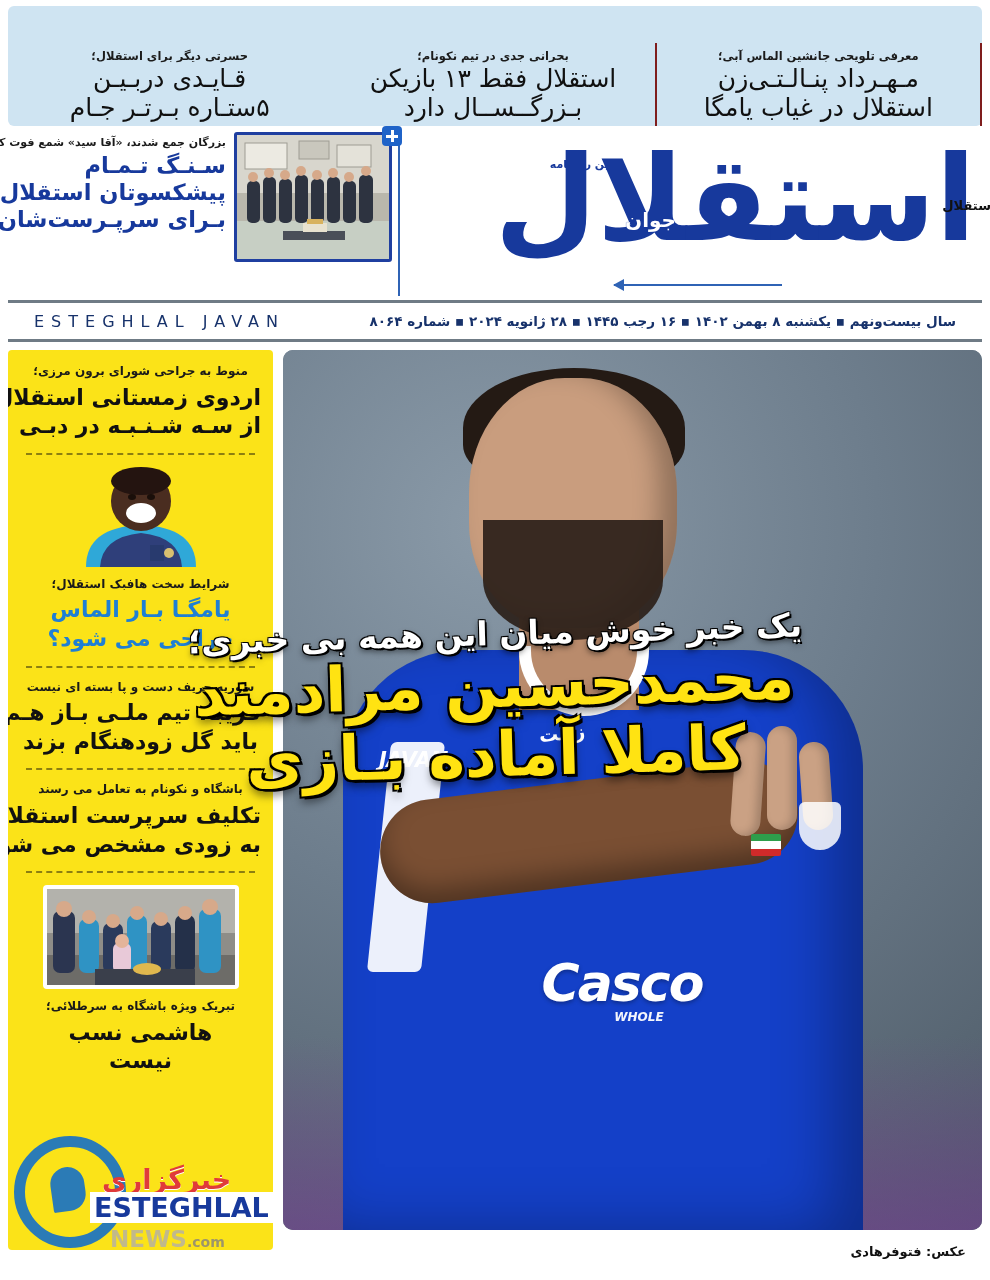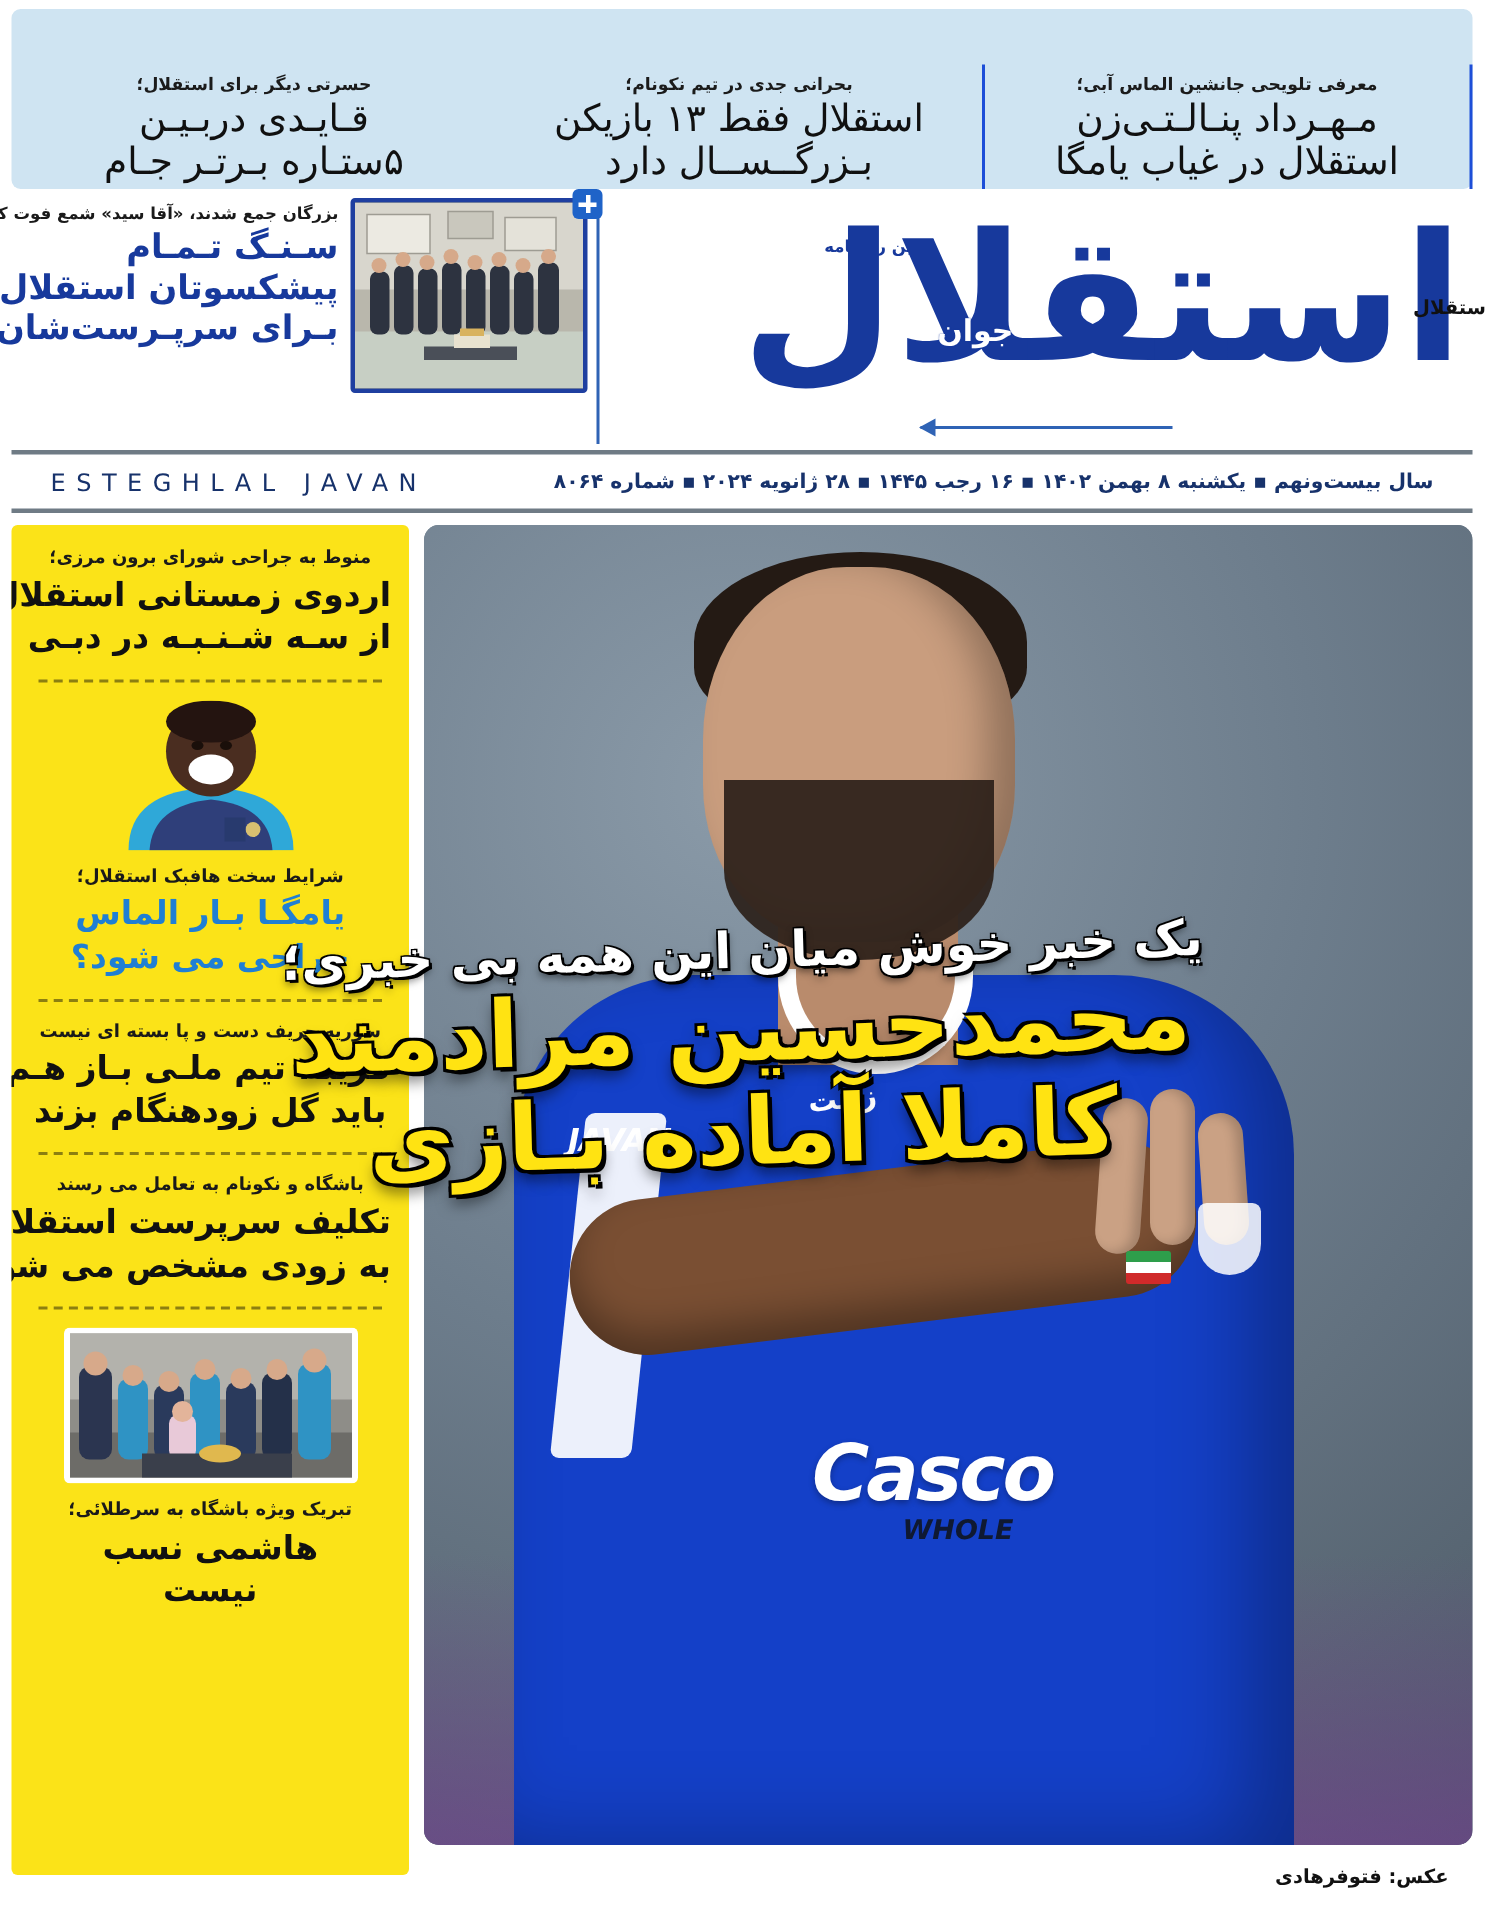--- a/index.html
+++ b/index.html
@@ -12,21 +12,21 @@
   }
   .page { position: relative; width: 990px; height: 1280px; background:#fff; }
 
   
   .top-banner{
     position:absolute; left:8px; top:6px; width:974px; height:120px;
     background:#cfe4f2; border-radius:6px;
     display:flex; flex-direction:row-reverse; align-items:flex-end;
   }
   .tb-cell{ flex:1; padding:6px 12px 4px; position:relative; text-align:center; }
-  .tb-cell + .tb-cell{ border-right:2px solid #1d4ed8; }
+  .tb-cell + .tb-cell{ border-right:2px solid #7f1d1d; }
   .tb-kicker{
     font-size:11.5px; font-weight:bold; color:#1b1b1b;
     letter-spacing:-0.4px; line-height:1.25; margin-bottom:2px; white-space:nowrap;
   }
   .tb-head{
     font-size:25px; font-weight:normal; color:#101010;
     line-height:1.14; letter-spacing:-1px; white-space:nowrap;
   }
   .tb-head .l2{ display:block; }
 
@@ -216,21 +216,21 @@
     box-shadow: inset -5px 0 8px rgba(0,0,0,.2);
   }
   .pl-sponsor-chest{
     position:absolute; left:214px; top:600px; width:250px; height:66px;
     color:#fff; font-size:52px; font-weight:bold; font-style:italic;
     direction:ltr; letter-spacing:-2px; text-align:center; line-height:66px;
     text-shadow:0 2px 4px rgba(0,0,0,.3);
   }
   .pl-sponsor-sub{
     position:absolute; left:276px; top:660px; width:160px;
-    color:#0f172a; font-size:18px; font-weight:bold; font-style:italic;
+    color:#ffffff; font-size:12px; font-weight:bold; font-style:italic;
     direction:ltr; text-align:center; opacity:.95;
   }
   .pl-sleeve-logo{
     position:absolute; left:96px; top:398px; color:#fff; font-size:21px;
     font-weight:bold; font-style:italic; direction:ltr; letter-spacing:-.5px;
   }
   .pl-sleeve-sub{
     position:absolute; left:104px; top:420px; color:#fff; font-size:10px;
     font-weight:bold; direction:ltr; opacity:.9;
   }
@@ -440,20 +440,28 @@
       </svg>
     </div>
 
     <div class="sb-item">
       <div class="sb-kicker">تبریک ویژه باشگاه به سرطلائی؛</div>
       <div class="sb-head">هاشمی نسب</div>
       <div class="sb-head">نیست</div>
     </div>
   </div>
 
+  <div class="watermark">
+    <div class="wm-badge"></div>
+    <div class="wm-fa">خبرگزاری</div>
+    <div class="wm-en">ESTEGHLAL</div>
+    <div class="wm-news">
+      <span>NEWS</span><small>.com</small>
+    </div>
+  </div>
 
   <div class="main-panel">
     <div class="photo-bg"></div>
 
     <div class="pl-body"></div>
     <div class="pl-stripe"></div>
     <div class="pl-neck"></div>
     <div class="pl-hair"></div>
     <div class="pl-head"></div>
     <div class="pl-beard"></div>

